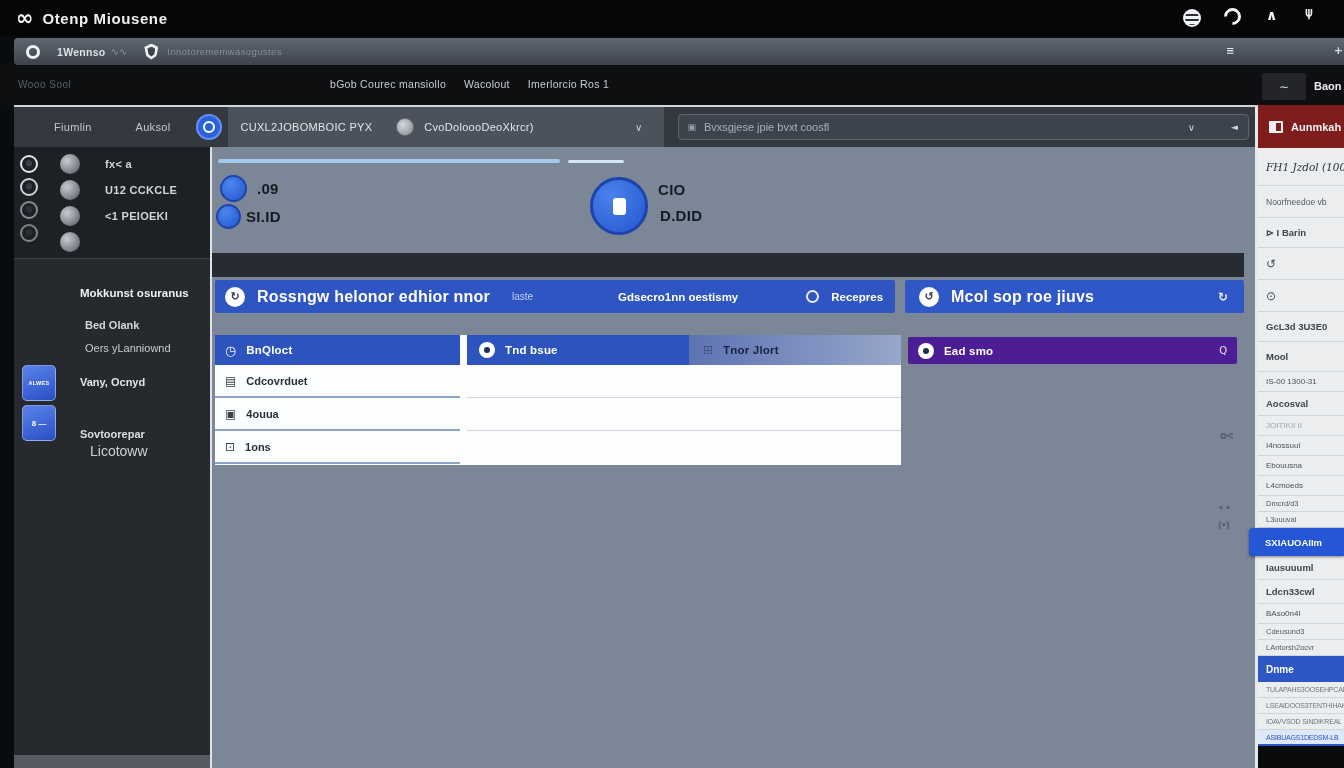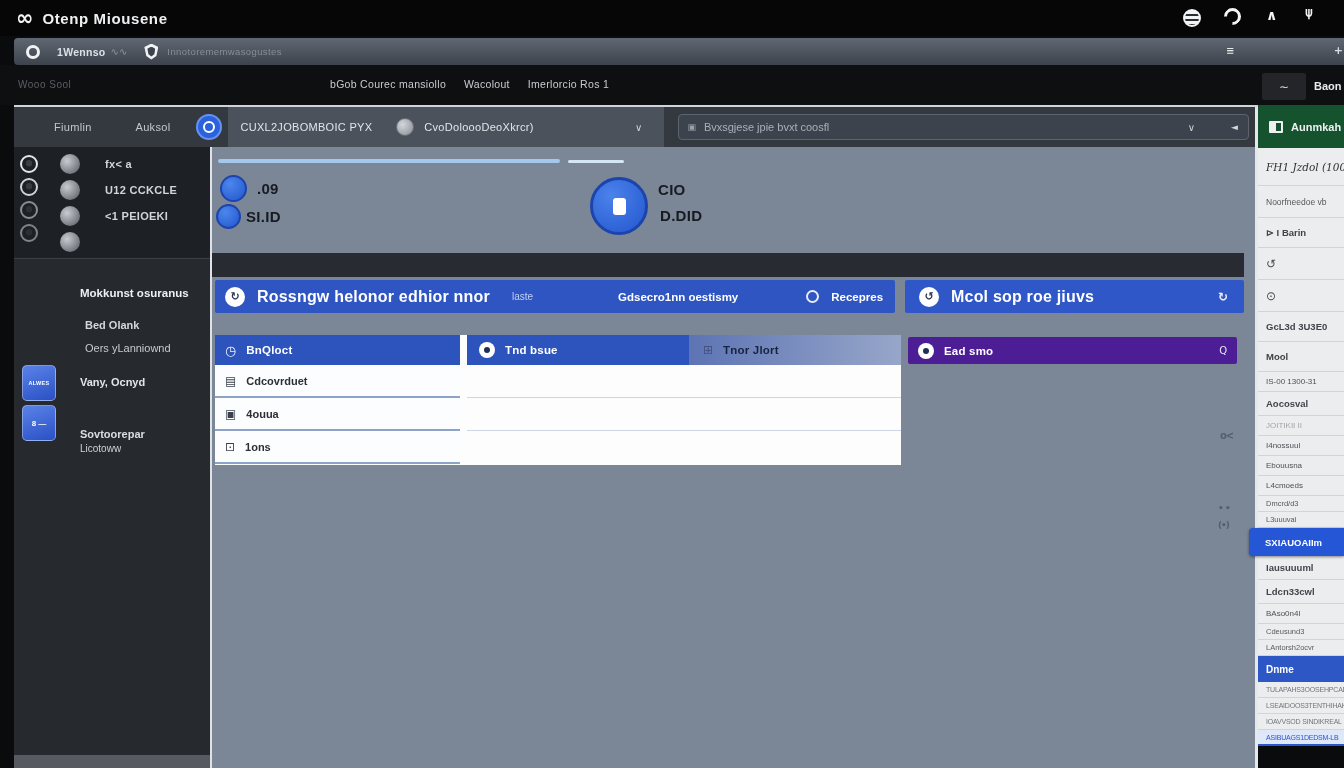--- a/index.html
+++ b/index.html
@@ -95,21 +95,21 @@
     font-size:6px; line-height:9px; text-align:center; border-radius:1px; }
   .ptile.small { width:34px; height:36px; display:flex; align-items:center; justify-content:center;
     color:#fff; font-weight:bold; }
   .ptile.s1 { top:218px; font-size:5.5px; letter-spacing:.3px; }
   .ptile.s2 { top:258px; font-size:8px; }
   .nav-title { position:absolute; left:66px; top:140px; color:#eef0f2; font-size:11.5px; font-weight:bold; }
   .nav-l1 { position:absolute; left:71px; top:172px; color:#d4d8dc; font-size:11px; font-weight:bold; }
   .nav-l2 { position:absolute; left:71px; top:195px; color:#c7cbd0; font-size:11px; }
   .nav-l3 { position:absolute; left:66px; top:229px; color:#e2e5e9; font-size:11px; font-weight:bold; }
   .nav-l4 { position:absolute; left:66px; top:281px; color:#dadde2; font-size:11px; font-weight:bold; }
-  .nav-l5 { position:absolute; left:66px; top:296px; color:#cdd1d6; font-size:10px; }
+  .nav-l5 { position:absolute; left:76px; top:296px; color:#cdd1d6; font-size:14px; }
   .sb-bottom { position:absolute; left:0; bottom:0; width:196px; height:13px; background:#565b62; }
   .vline-left { position:absolute; left:210px; top:147px; width:2px; height:621px; background:#dfe3e8; }
   .vline-right { position:absolute; left:1255px; top:107px; width:3px; height:661px; background:#e6e9ec; }
 
   
   .main { position:absolute; left:212px; top:147px; width:1043px; height:621px; background:#7b8697; }
   .prog1 { position:absolute; left:6px; top:12px; width:342px; height:4px; background:#a3c8ec; border-radius:2px; }
   .prog2 { position:absolute; left:356px; top:13px; width:56px; height:3px; background:#d4e6f6; border-radius:2px; }
   .mini-circle { position:absolute; border-radius:50%;
     background:radial-gradient(circle at 35% 30%, #4c86ec, #2256cd); border:2px solid #1c44ab; }
@@ -162,21 +162,21 @@
   .panel3-header { position:absolute; left:696px; top:190px; width:329px; height:27px; background:#4c1d95;
     border-radius:2px; display:flex; align-items:center; color:#fff; padding:0 10px; }
   .p3-gear { margin-left:auto; font-size:10px; color:#dfe5f2; }
   .float-icon { position:absolute; color:#555e6c; font-weight:bold; letter-spacing:-1px; }
   .fi1 { left:1008px; top:283px; font-size:10px; }
   .fi2 { left:1006px; top:356px; font-size:9px; }
   .fi3 { left:1006px; top:373px; font-size:9px; }
 
   
   .rightbar { position:absolute; left:1258px; top:105px; width:86px; height:663px; overflow:visible; }
-  .rb-header { height:43px; background:#14532d; display:flex; align-items:center; padding-left:11px; }
+  .rb-header { height:43px; background:#7f1d1d; display:flex; align-items:center; padding-left:11px; }
   .panel-icon { width:14px; height:12px; border:2px solid #eef0f2; border-radius:1px; position:relative; flex:0 0 auto; }
   .panel-icon::after { content:''; position:absolute; left:0; top:0; width:5px; height:8px; background:#eef0f2; }
   .rb-title { margin-left:8px; color:#eef0f2; font-size:11px; font-weight:bold; }
   .rb-list { background:#ecedee; overflow:visible; }
   .rb-item { display:flex; align-items:center; padding-left:8px; border-bottom:1px solid #d2d5d7;
     background:#ecedee; color:#3b4046; white-space:nowrap; overflow:hidden; }
   .v-script { height:38px; font-family:"DejaVu Serif",serif; font-style:italic; font-size:10.5px; color:#2e3237; }
   .v-small { height:32px; font-size:8.5px; color:#53585e; }
   .v-big { height:30px; font-size:9.5px; font-weight:bold; color:#3f444b; }
   .v-icon { height:32px; font-size:12px; color:#4a5056; }

